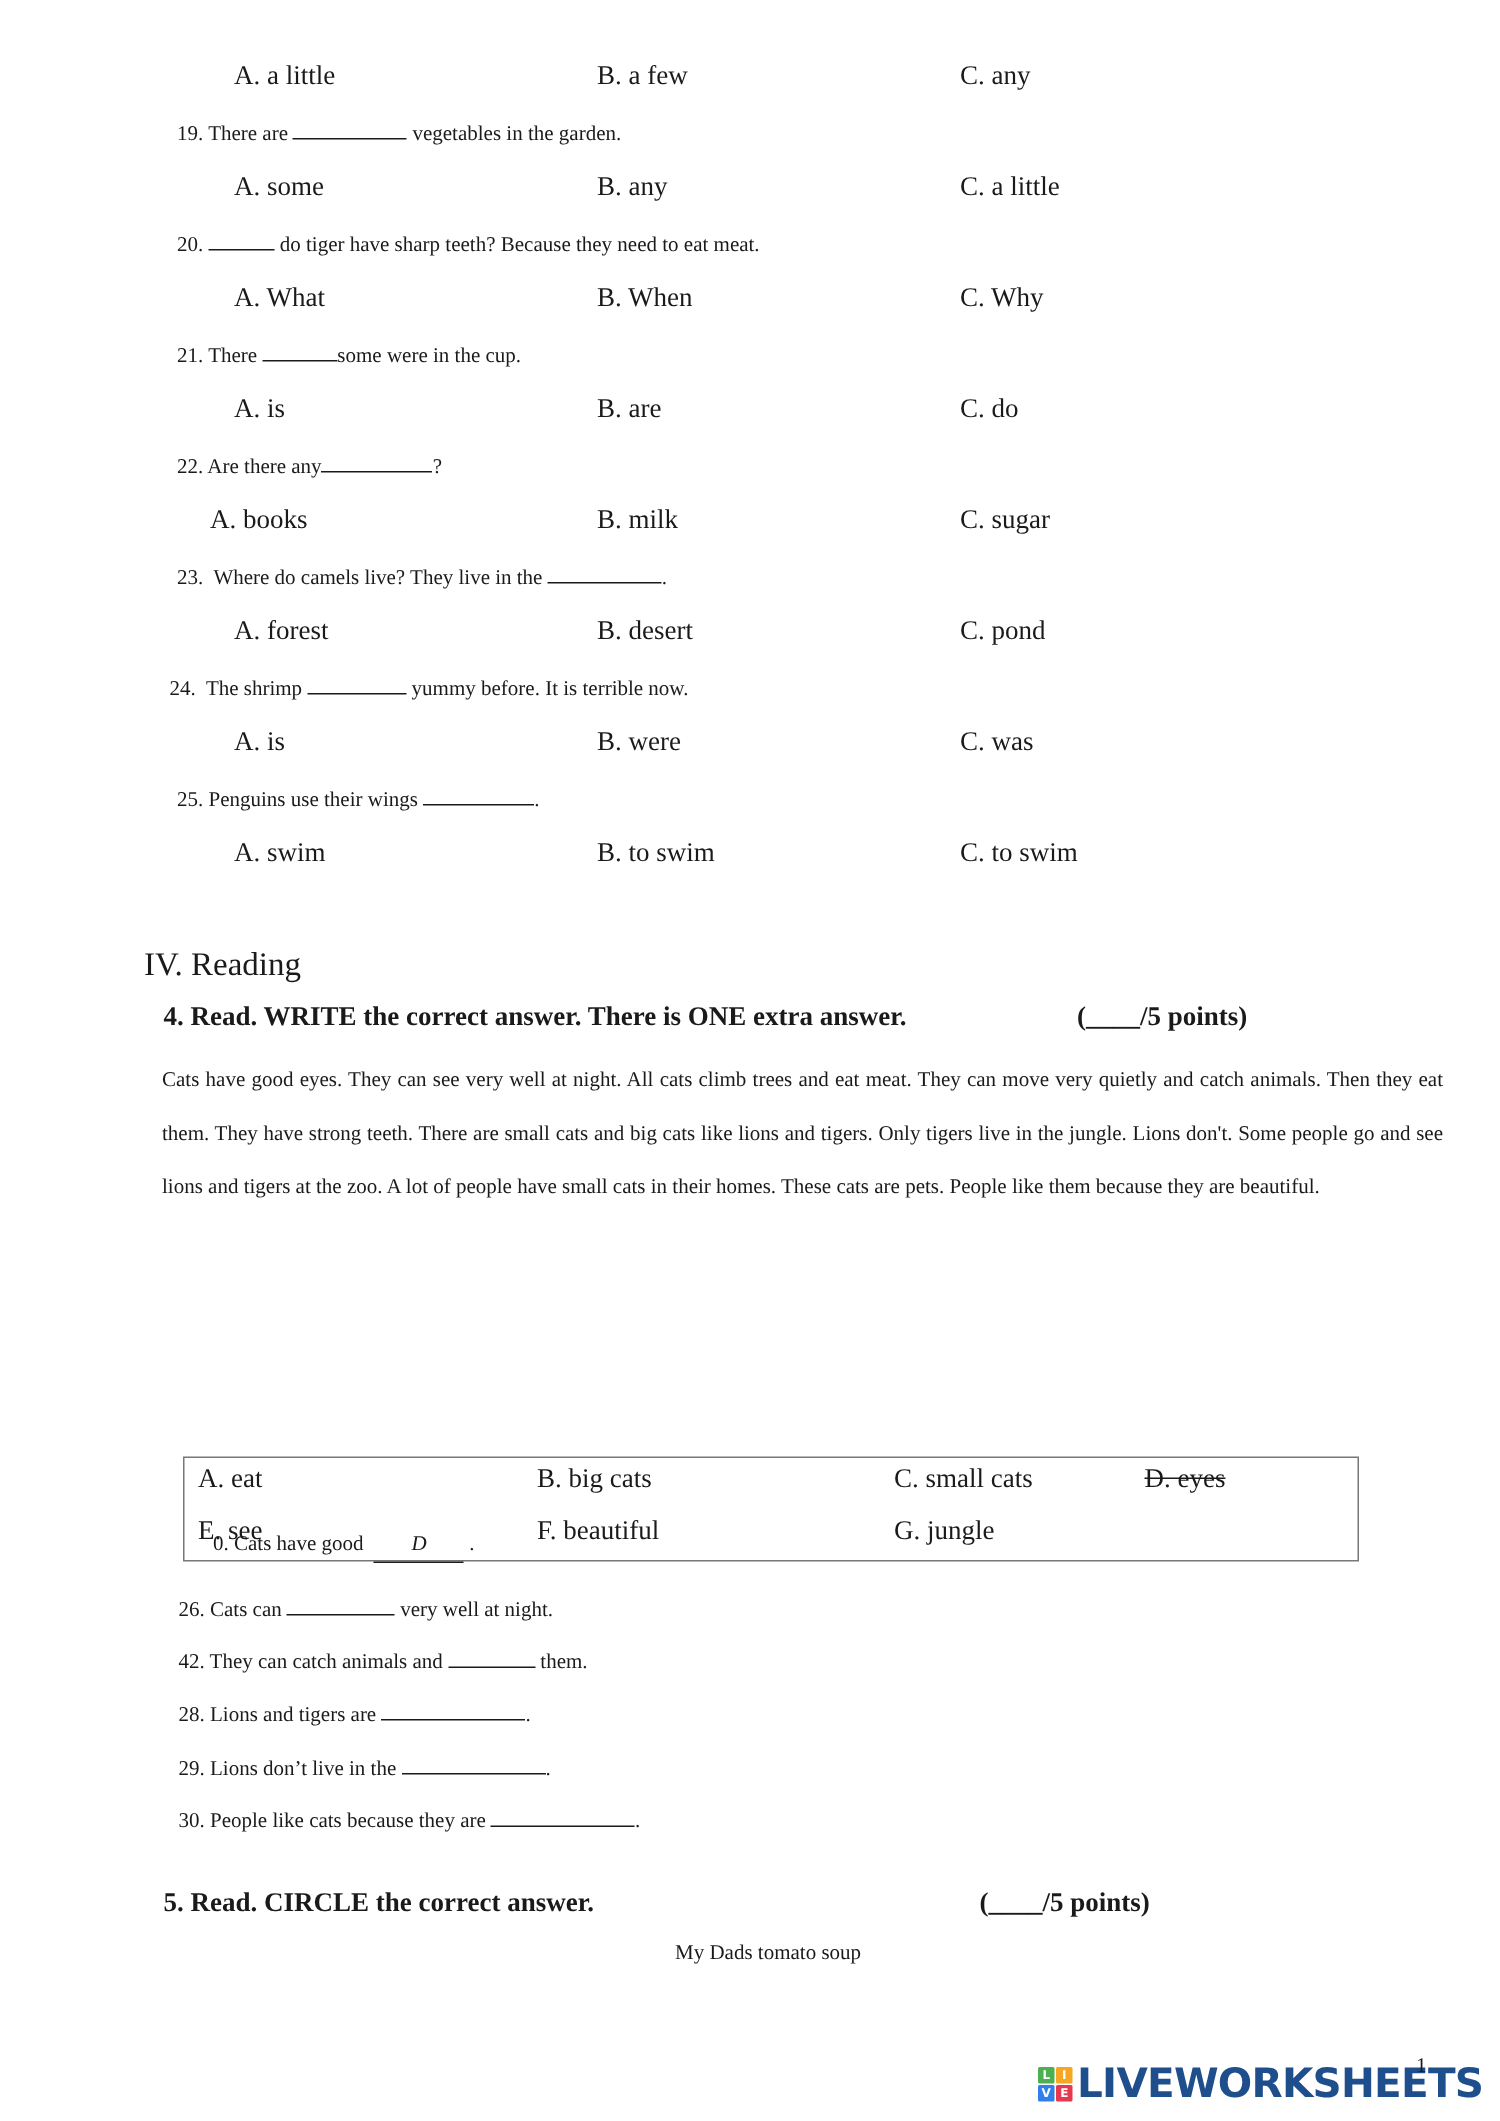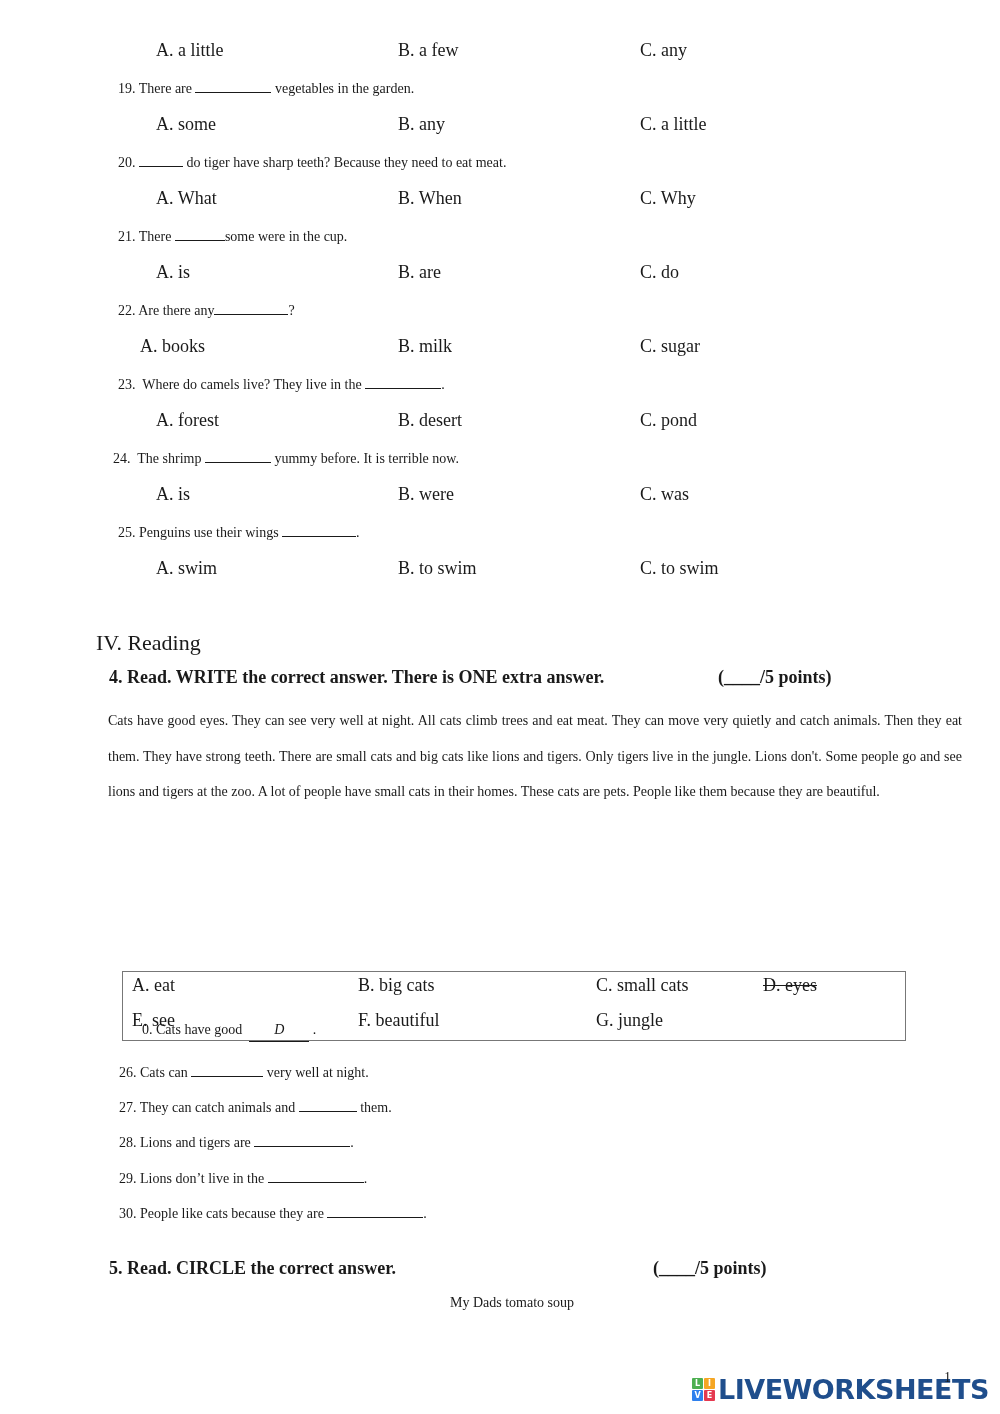--- a/index.html
+++ b/index.html
@@ -216,21 +216,21 @@
   &nbsp;<span class="answer-example">D</span>
   <span>.</span>
 </div>
 
 <div class="abs txt" style="left:119px; top:1060px;">
   <span>26. Cats can</span>
   <span class="blank" style="width:72px;"></span>
   <span>very well at night.</span>
 </div>
 <div class="abs txt" style="left:119px; top:1095px;">
-  <span>27. They can catch animals and</span>
+  <span>42. They can catch animals and</span>
   <span class="blank" style="width:58px;"></span>
   <span>them.</span>
 </div>
 <div class="abs txt" style="left:119px; top:1130px;">
   <span>28. Lions and tigers are</span>
   <span class="blank" style="width:96px;"></span><span>.</span>
 </div>
 <div class="abs txt" style="left:119px; top:1166px;">
   <span>29.  Lions don’t live in the</span>
   <span class="blank" style="width:96px;"></span><span>.</span>

